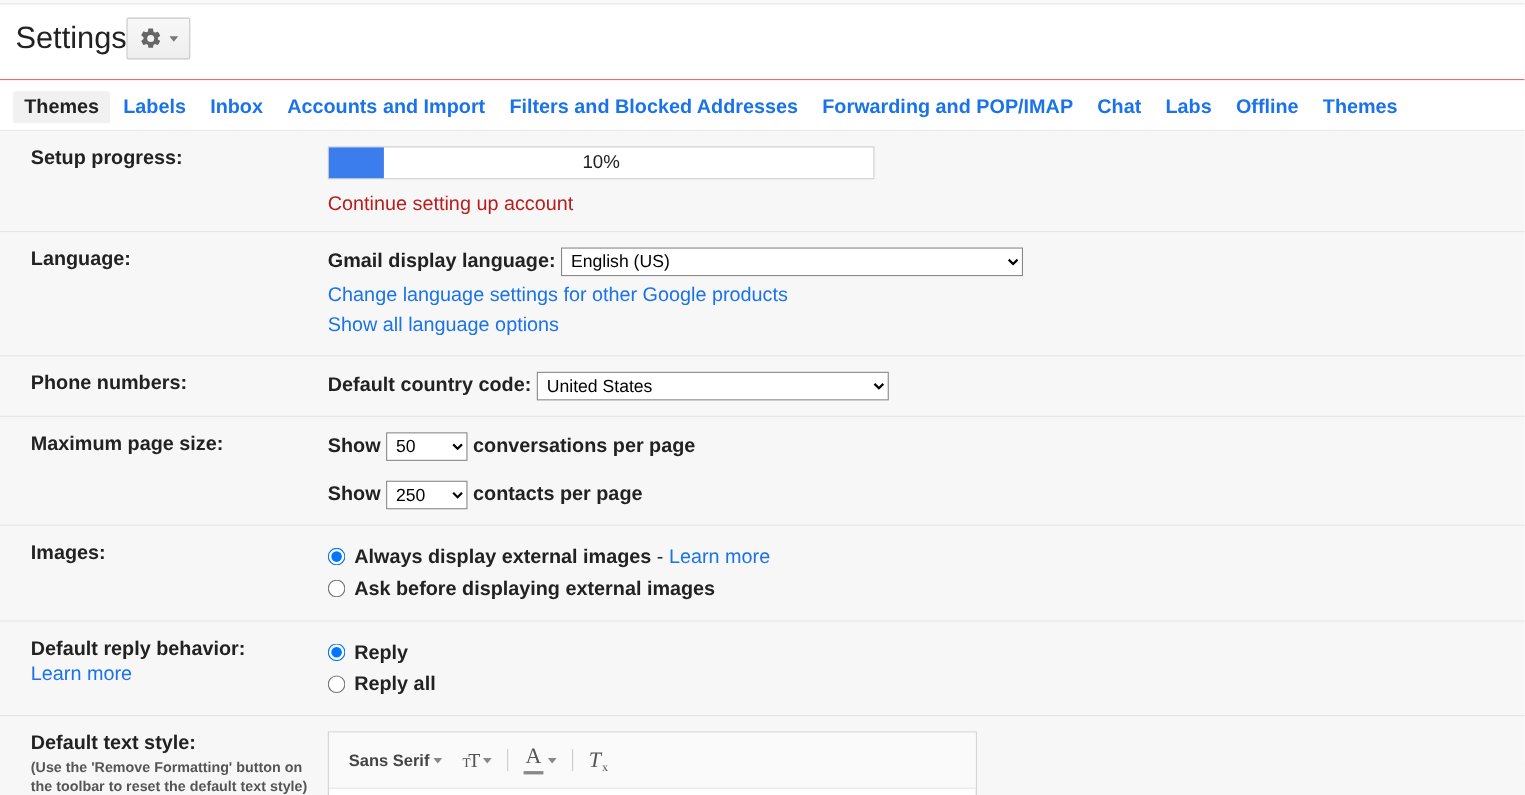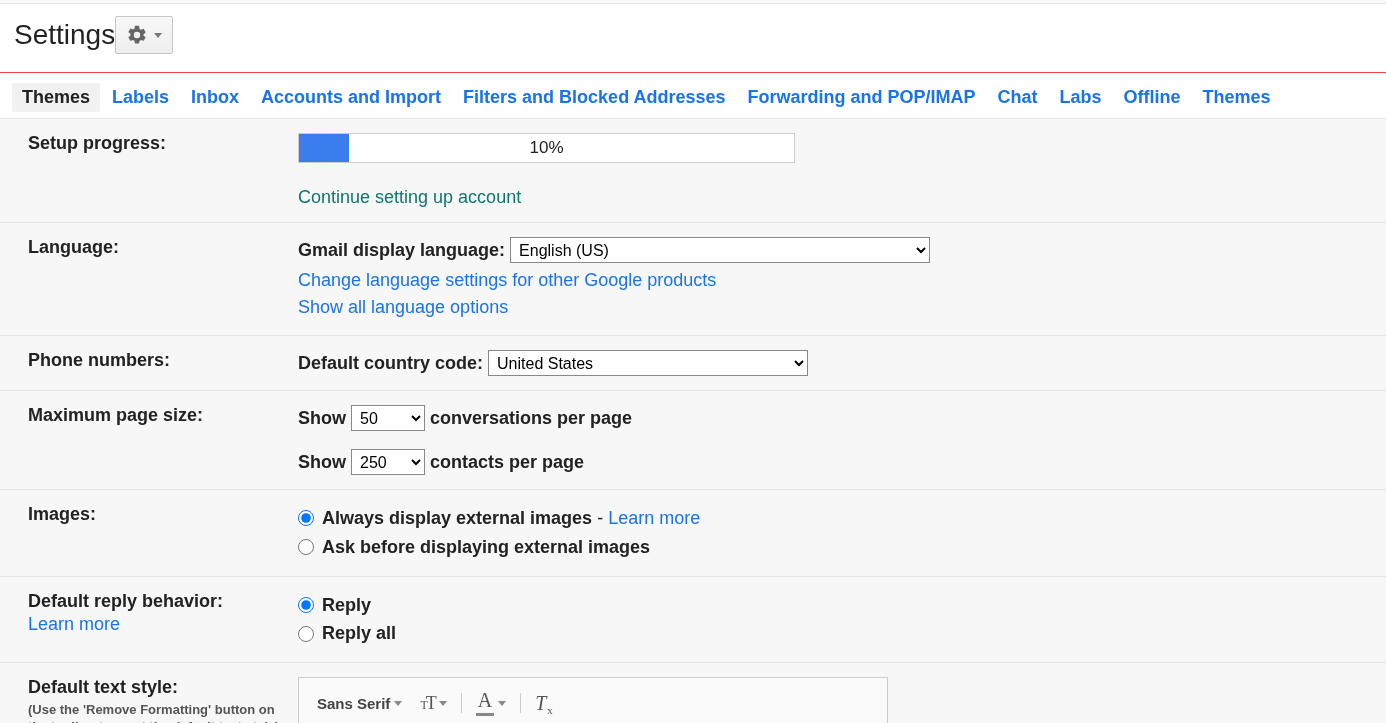--- a/index.html
+++ b/index.html
@@ -124,22 +124,22 @@
   .progress-text {
     position: absolute;
     left: 0; right: 0; top: 0; bottom: 0;
     display: flex;
     align-items: center;
     justify-content: center;
     font-size: 17px;
   }
   .continue-link {
     display: block;
-    margin-top: 24px;
-    color: #0f766e;
+    margin-top: 12px;
+    color: #b91c1c;
     cursor: pointer;
     font-size: 18px;
   }
   select.native {
     font-size: 16px;
     padding: 2px 4px;
     border: 1px solid #888;
     background: #fff;
     height: 26px;
     vertical-align: baseline;

